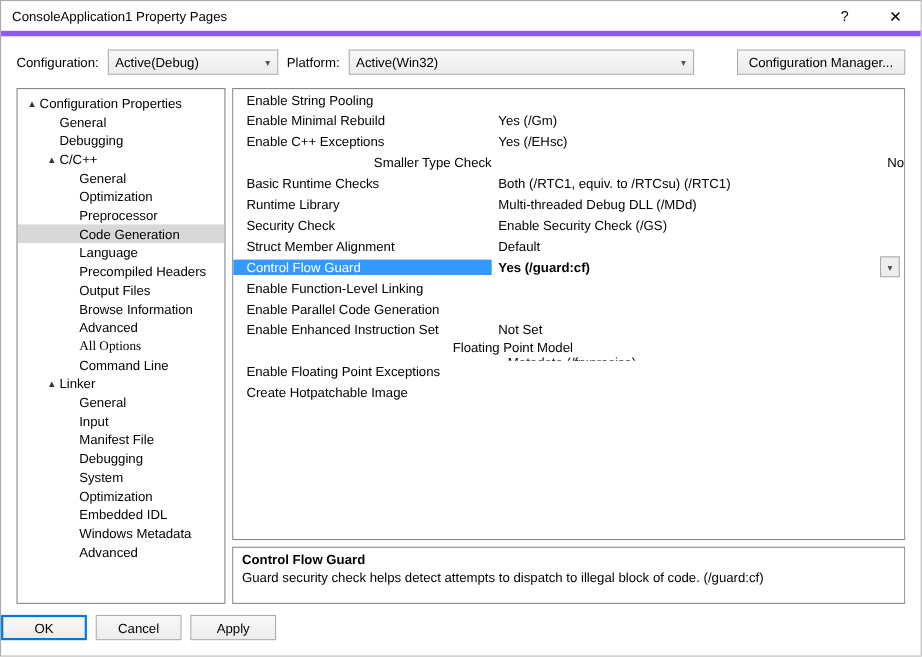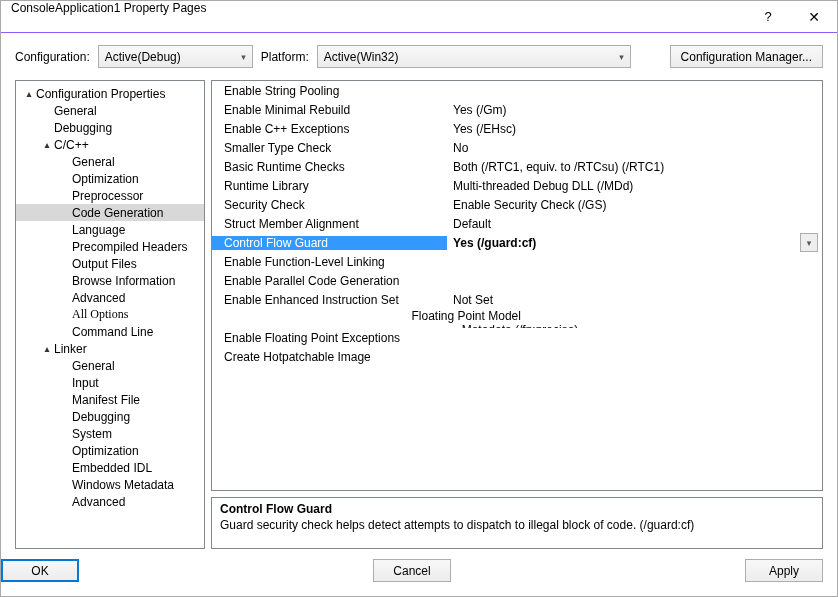--- a/index.html
+++ b/index.html
@@ -1,18 +1,18 @@
 <!DOCTYPE html>
 <html><head>
   <meta charset="utf-8">
   <style>
     * { box-sizing: border-box; margin: 0; padding: 0; }
     body { font-family: "Segoe UI", Tahoma, sans-serif; font-size: 12px; background: #fff; color: #000; }
     .window { width: 838px; height: 597px; border: 1px solid #aaa; display: flex; flex-direction: column; background: #fff; }
-    .titlebar { height: 32px; display: flex; padding: 0 0 0 10px; border-bottom: 1px solid #8b5cf6; }
+    .titlebar { height: 32px; display: flex; align-items: center; padding: 0 0 0 10px; border-bottom: 5px solid #8b5cf6; }
     .titlebar .title { flex: 1; font-size: 12px; }
     .titlebar .winbtn { width: 46px; height: 31px; display: flex; align-items: center; justify-content: center; font-size: 14px; }
     .titlebar .winbtn.help { font-size: 13px; }
     .toprow { display: flex; align-items: center; gap: 8px; padding: 12px 14px 6px 14px; }
     .toprow label { font-size: 12px; }
     .combo { border: 1px solid #adadad; background: linear-gradient(#f8f8f8,#ececec); height: 23px; display: flex; align-items: center; padding: 0 6px; position: relative; }
     .combo .arrow { position: absolute; right: 6px; font-size: 9px; color: #555; }
     .cfgcombo { width: 155px; }
     .platcombo { width: 314px; }
     .cfgmgr { border: 1px solid #adadad; background: linear-gradient(#f8f8f8,#ececec); height: 23px; padding: 0 10px; display: flex; align-items: center; margin-left: auto; }
@@ -27,21 +27,21 @@
     .proprows { display: flex; flex-direction: column; }
     .proprow { display: flex; height: 19px; align-items: center; }
     .proprow .pname { width: 235px; padding-left: 12px; white-space: nowrap; overflow: hidden; }
     .proprow .pval { flex: 1; padding-left: 6px; white-space: nowrap; overflow: hidden; }
     .proprow.sel { }
     .proprow.sel .pname { background: #3399ff; color: #fff; }
     .proprow.sel .pval { font-weight: bold; }
     .droparr { position: absolute; right: 4px; top: 0; height: 19px; width: 18px; display: flex; align-items: center; justify-content: center; border: 1px solid #adadad; background: #eee; font-size: 9px; color: #555; }
     .descpanel { height: 52px; border: 1px solid #828790; padding: 4px 8px; font-size: 12px; }
     .descpanel .dtitle { font-weight: bold; margin-bottom: 2px; }
-    .buttonbar { display: flex; justify-content: space-between; gap: 8px; padding: 10px 14px 14px 0; }
+    .buttonbar { display: flex; justify-content: flex-start; gap: 8px; padding: 10px 14px 14px 0; }
     .btn { width: 78px; height: 23px; border: 1px solid #adadad; background: linear-gradient(#f8f8f8,#ececec); display: flex; align-items: center; justify-content: center; }
     .btn.primary { border: 2px solid #0078d7; }
     .treepanel::-webkit-scrollbar, .propgrid::-webkit-scrollbar { width: 17px; height: 17px; }
     .treepanel::-webkit-scrollbar-thumb, .propgrid::-webkit-scrollbar-thumb { background: #c2c3c9; border: 1px solid #fff; }
     .treepanel::-webkit-scrollbar-track, .propgrid::-webkit-scrollbar-track { background: #f0f0f0; }
   </style>
 </head>
 <body>
 
 <div class="window">
@@ -180,21 +180,21 @@
               <div class="pval"></div>
             </div>
             <div class="proprow" style="position: relative;">
               <div class="pname">Enable Minimal Rebuild</div>
               <div class="pval">Yes (/Gm)</div>
             </div>
             <div class="proprow" style="position: relative;">
               <div class="pname">Enable C++ Exceptions</div>
               <div class="pval">Yes (/EHsc)</div>
             </div>
-            <div class="proprow" style="position: relative;">
+            <div class="proprow" style="position: relative; text-align: right;">
               <div class="pname">Smaller Type Check</div>
               <div class="pval">No</div>
             </div>
             <div class="proprow" style="position: relative;">
               <div class="pname">Basic Runtime Checks</div>
               <div class="pval">Both (/RTC1, equiv. to /RTCsu) (/RTC1)</div>
             </div>
             <div class="proprow" style="position: relative;">
               <div class="pname">Runtime Library</div>
               <div class="pval">Multi-threaded Debug DLL (/MDd)</div>

